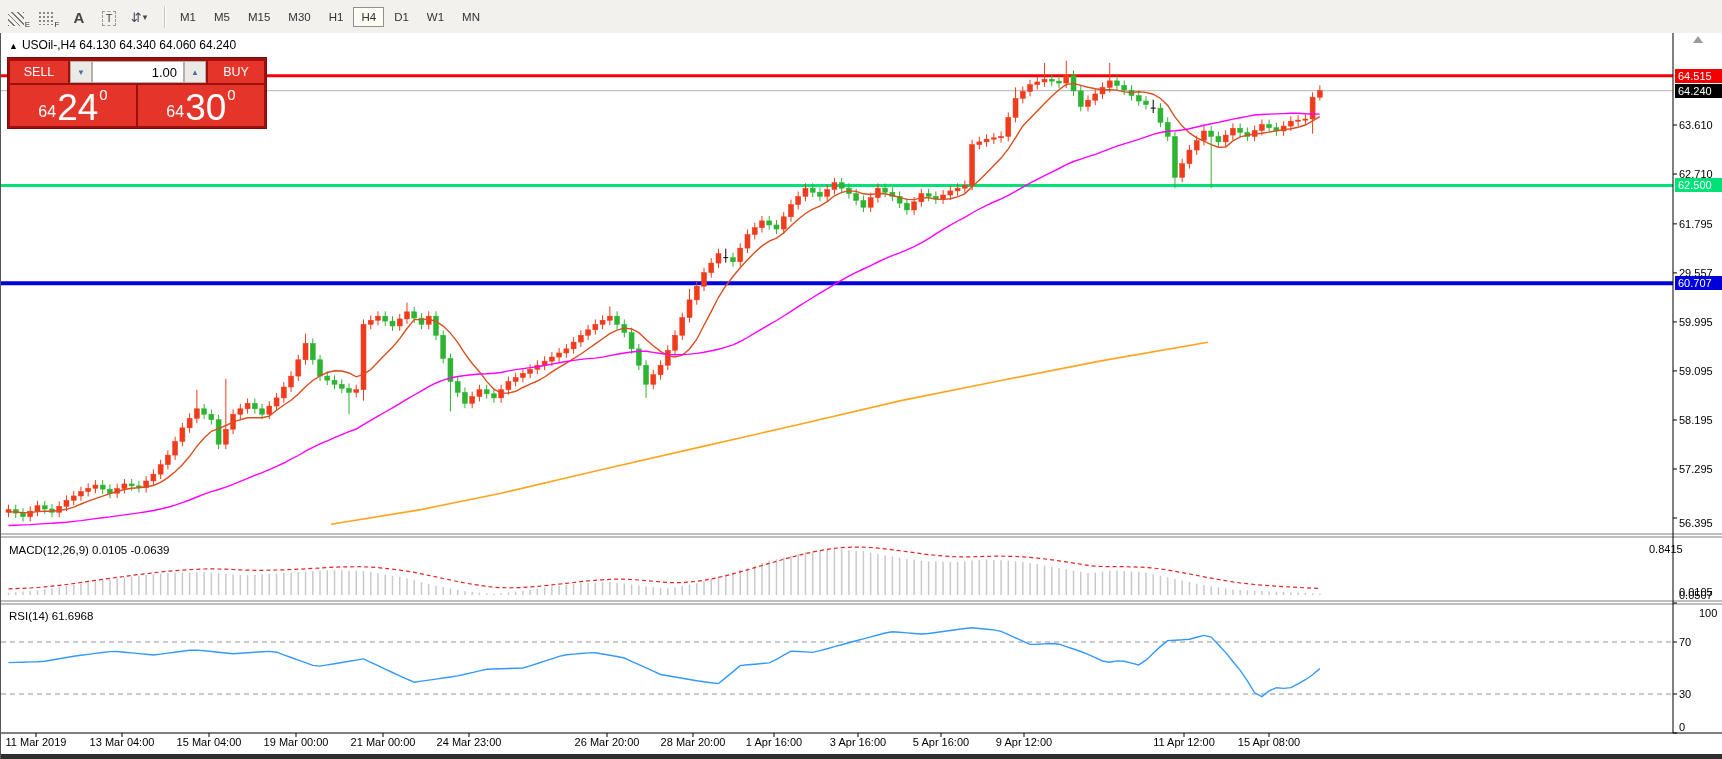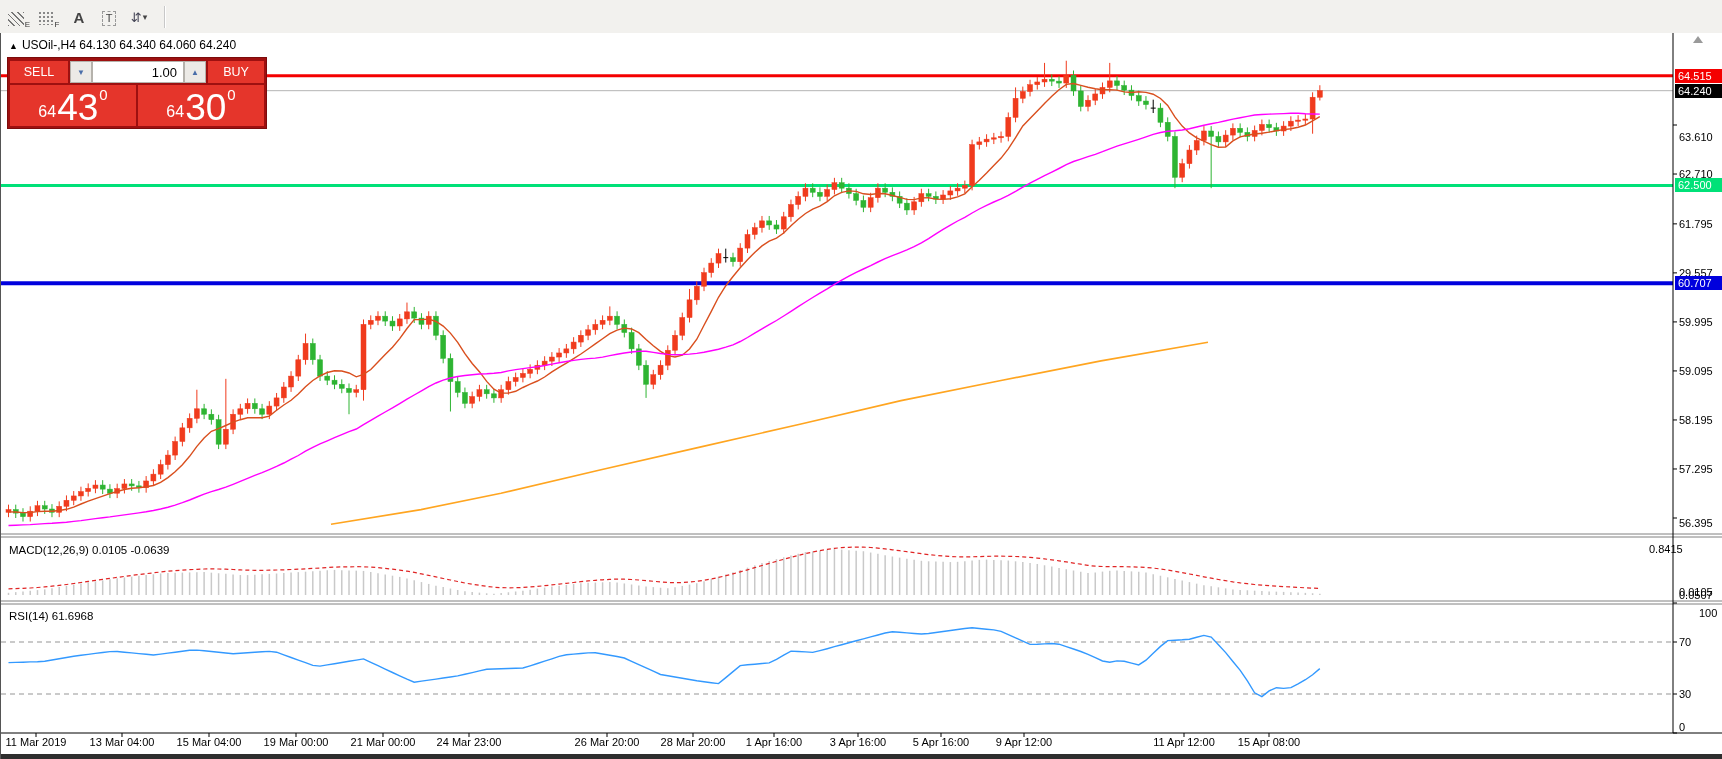--- a/index.html
+++ b/index.html
@@ -76,20 +76,31 @@
         </div>
         <div class="tool-icon">
           <span class="t-glyph">T</span>
         </div>
         <div class="tool-icon">
           <span class="arrows">⇵</span>
           <span class="caret">▾</span>
         </div>
       </div>
     <div class="vsep"></div>
+    <div class="tfbar" id="tf-group">
+        <div class="tf-btn">M1</div>
+        <div class="tf-btn">M5</div>
+        <div class="tf-btn">M15</div>
+        <div class="tf-btn">M30</div>
+        <div class="tf-btn">H1</div>
+        <div class="tf-btn active">H4</div>
+        <div class="tf-btn">D1</div>
+        <div class="tf-btn">W1</div>
+        <div class="tf-btn">MN</div>
+      </div>
   </div>
 
   <div id="chartwrap">
     <svg id="chart-svg" width="1722" height="726">
         <line x1="0" y1="42.70464999999994" x2="1672" y2="42.70464999999994" stroke="#f40000" stroke-width="3"></line>
         <line x1="0" y1="152.46169999999995" x2="1672" y2="152.46169999999995" stroke="#00e178" stroke-width="3"></line>
         <line x1="0" y1="250.12640999999994" x2="1672" y2="250.12640999999994" stroke="#0000dd" stroke-width="4"></line>
         <line x1="0" y1="57.68390000000025" x2="1672" y2="57.68390000000025" stroke="#b4b4b4" stroke-width="1"></line>
         <line x1="7.5" y1="471.6558999999999" x2="7.5" y2="484.18400000000014" stroke="#f03b1d" stroke-width="1"></line>
         <rect x="5" y="476.5582000000001" width="5" height="2.723499999999831" fill="#f03b1d" stroke="#f03b1d" stroke-width="0.5"></rect>
@@ -687,36 +698,36 @@
     <div class="shift-marker"></div>
 
     <div class="trade-panel">
       <div class="tp-btn tp-sell">SELL</div>
       <div class="tp-step" style="left:62px;">▼</div>
       <input class="tp-vol" value="1.00" style="">
       <div class="tp-step" style="left:176px;">▲</div>
       <div class="tp-btn tp-buy">BUY</div>
       <div class="tp-big" style="left:2px;">
         <span class="sm">64</span>
-        <span class="lg">43</span>
+        <span class="lg">24</span>
         <span class="sup">0</span>
       </div>
       <div class="tp-big" style="left:130px;">
         <span class="sm">64</span>
         <span class="lg">30</span>
         <span class="sup">0</span>
       </div>
     </div>
 
 
     <div class="panel-title" style="left:8px;top:511px;">MACD(12,26,9) 0.0105 -0.0639</div>
     <div class="panel-title" style="left:8px;top:577px;">RSI(14) 61.6968</div>
 
     <div id="price-axis">
-        <div class="axis-label" style="left: 1678px; top: 98px;">63.610</div>
+        <div class="axis-label" style="left: 1678px; top: 86px;">63.610</div>
         <div class="axis-label" style="left: 1678px; top: 135.023px;">62.710</div>
         <div class="axis-label" style="left: 1678px; top: 184.863px;">61.795</div>
         <div class="axis-label" style="left: 1678px; top: 233.886px;">29.557</div>
         <div class="axis-label" style="left: 1678px; top: 282.909px;">59.995</div>
         <div class="axis-label" style="left: 1678px; top: 331.932px;">59.095</div>
         <div class="axis-label" style="left: 1678px; top: 380.955px;">58.195</div>
         <div class="axis-label" style="left: 1678px; top: 429.978px;">57.295</div>
         <div class="axis-label" style="left: 1678px; top: 484px;">56.395</div>
         <div class="badge" style="top: 35.7046px; background: rgb(244, 0, 0); color: rgb(255, 255, 255);">64.515</div>
         <div class="badge" style="top: 50.6839px; background: rgb(0, 0, 0); color: rgb(255, 255, 255);">64.240</div>

